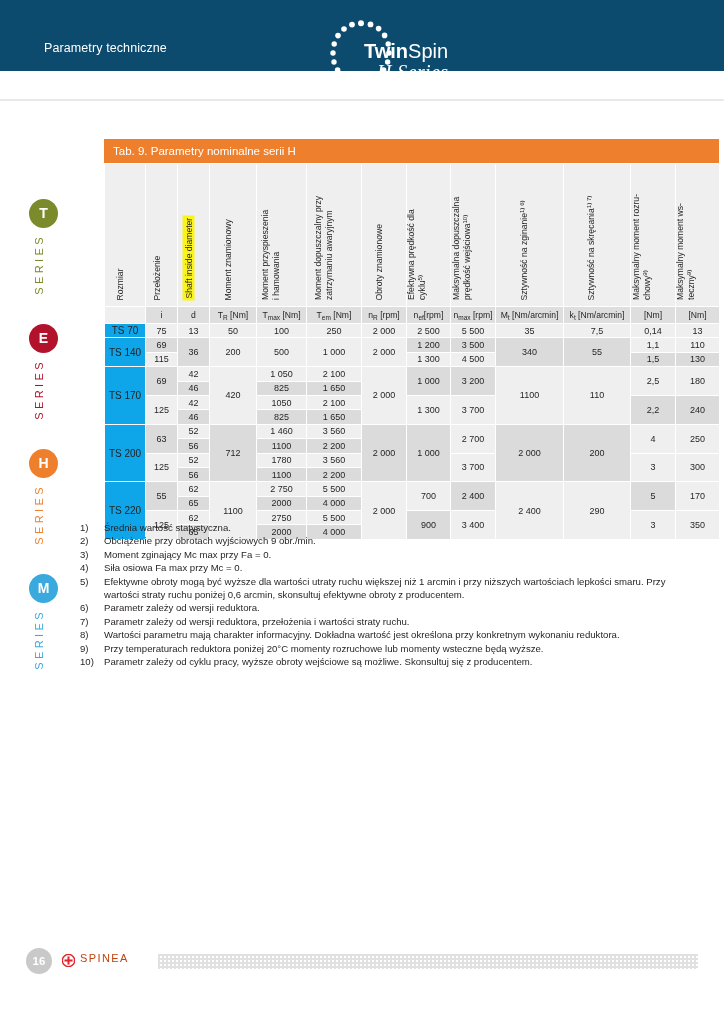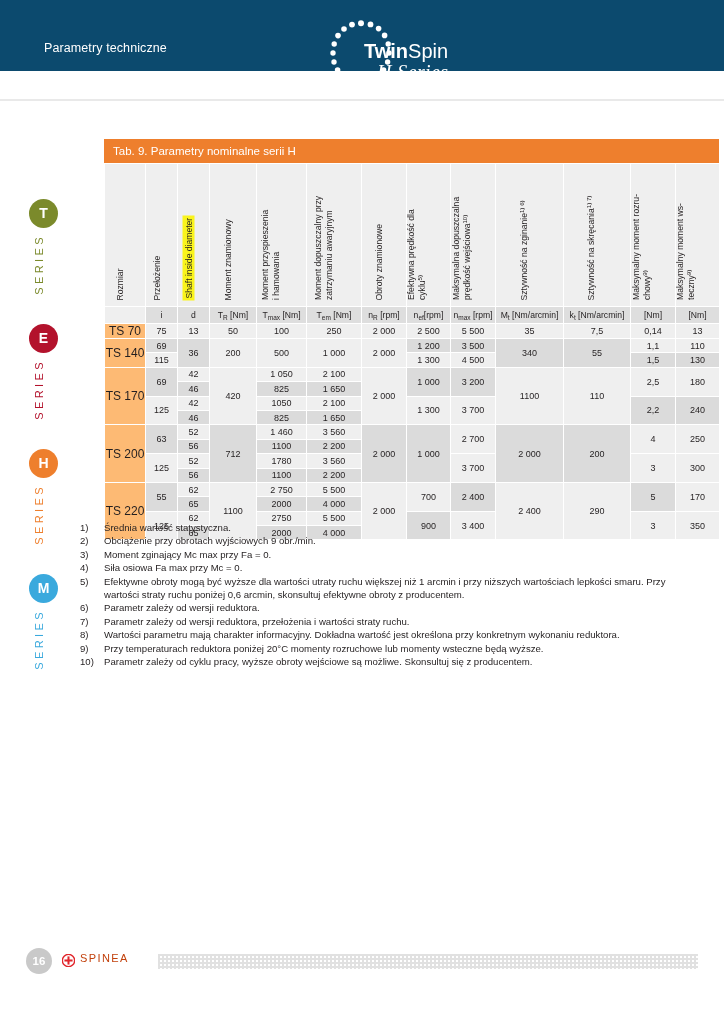--- a/index.html
+++ b/index.html
@@ -122,23 +122,23 @@
   .vtxt span.l2 { display: block; }
   .hl { background: #faf41c; padding: 1px 2px; }
   .symrow td { background: #dedede; height: 16px; font-size: 8.6px; }
   .symrow td.blank { background: #efefef; }
   sub { font-size: 6.5px; vertical-align: baseline; position: relative; top: 2px; }
   sup { font-size: 6.2px; vertical-align: baseline; position: relative; top: -3px; }
 
   td.c-lt { background: #efefef; }
   td.c-dk { background: #dbdbdb; }
   td.size {
-    background: #fdba74;
+    background: #0ea5e9;
     font-weight: bold;
-    font-size: 12px;
+    font-size: 10px;
   }
   td.b { font-weight: bold; }
   table.params tr.drow td { height: 13.4px; }
 
   
   .notes {
     position: absolute;
     left: 80px; top: 521px;
     width: 616px;
     font-size: 9.6px;

